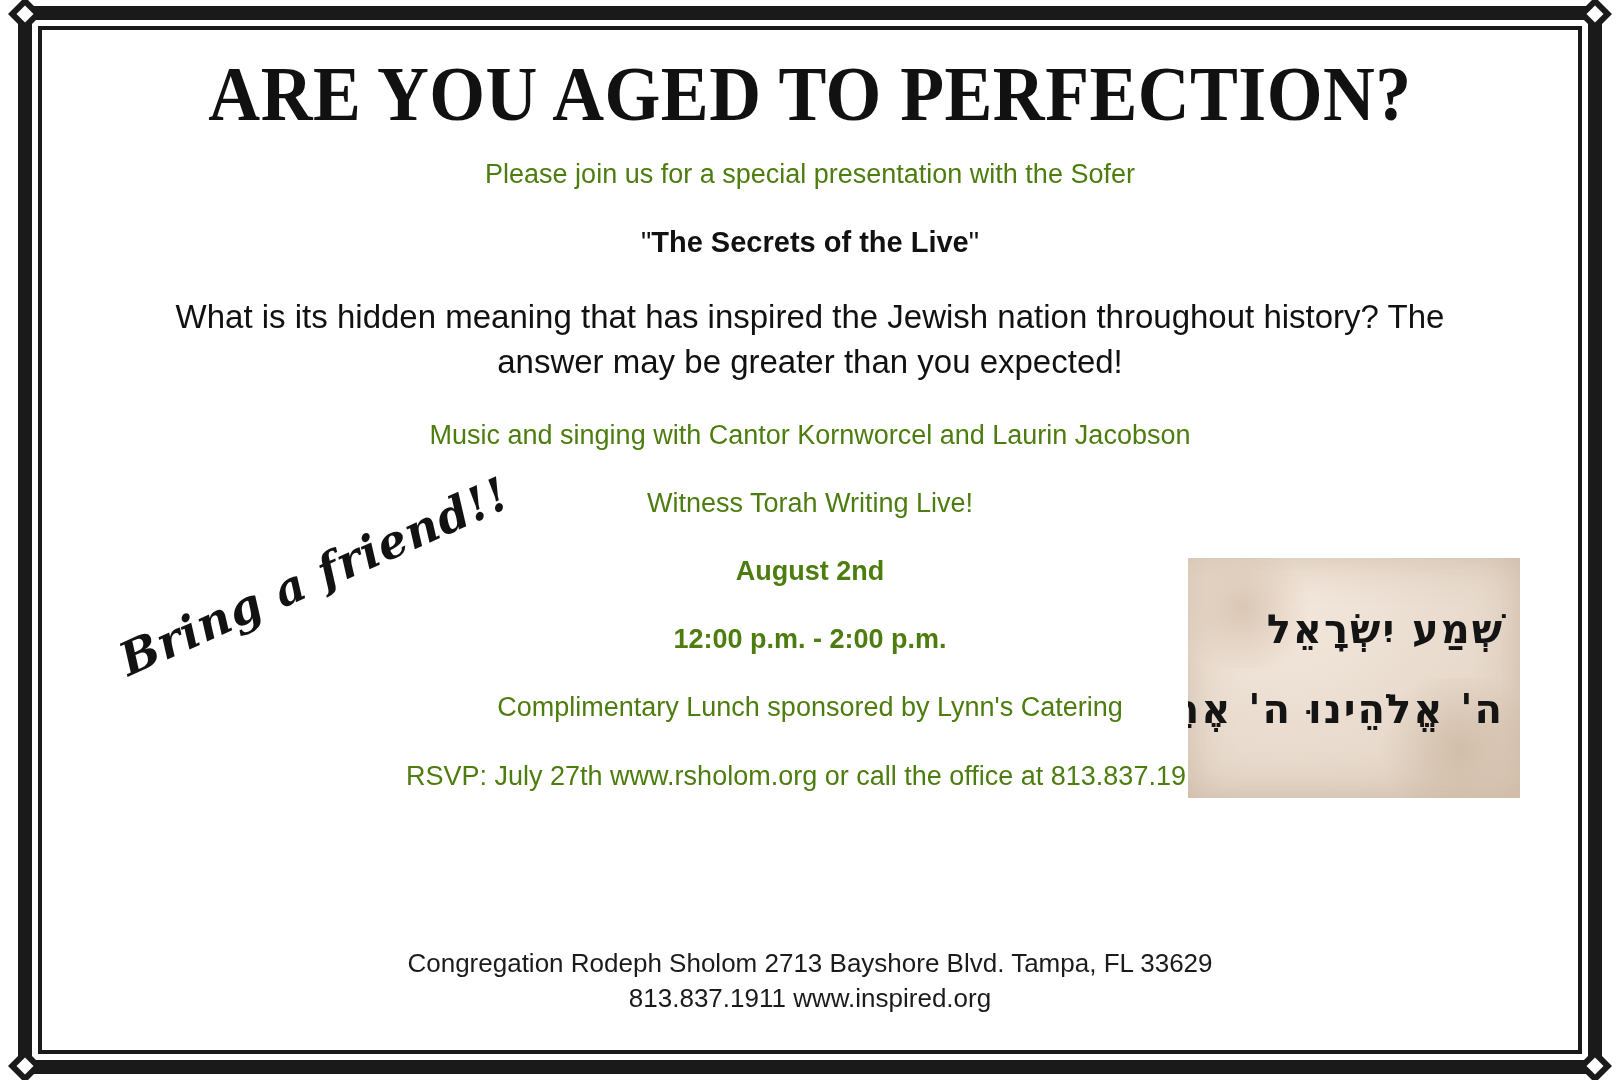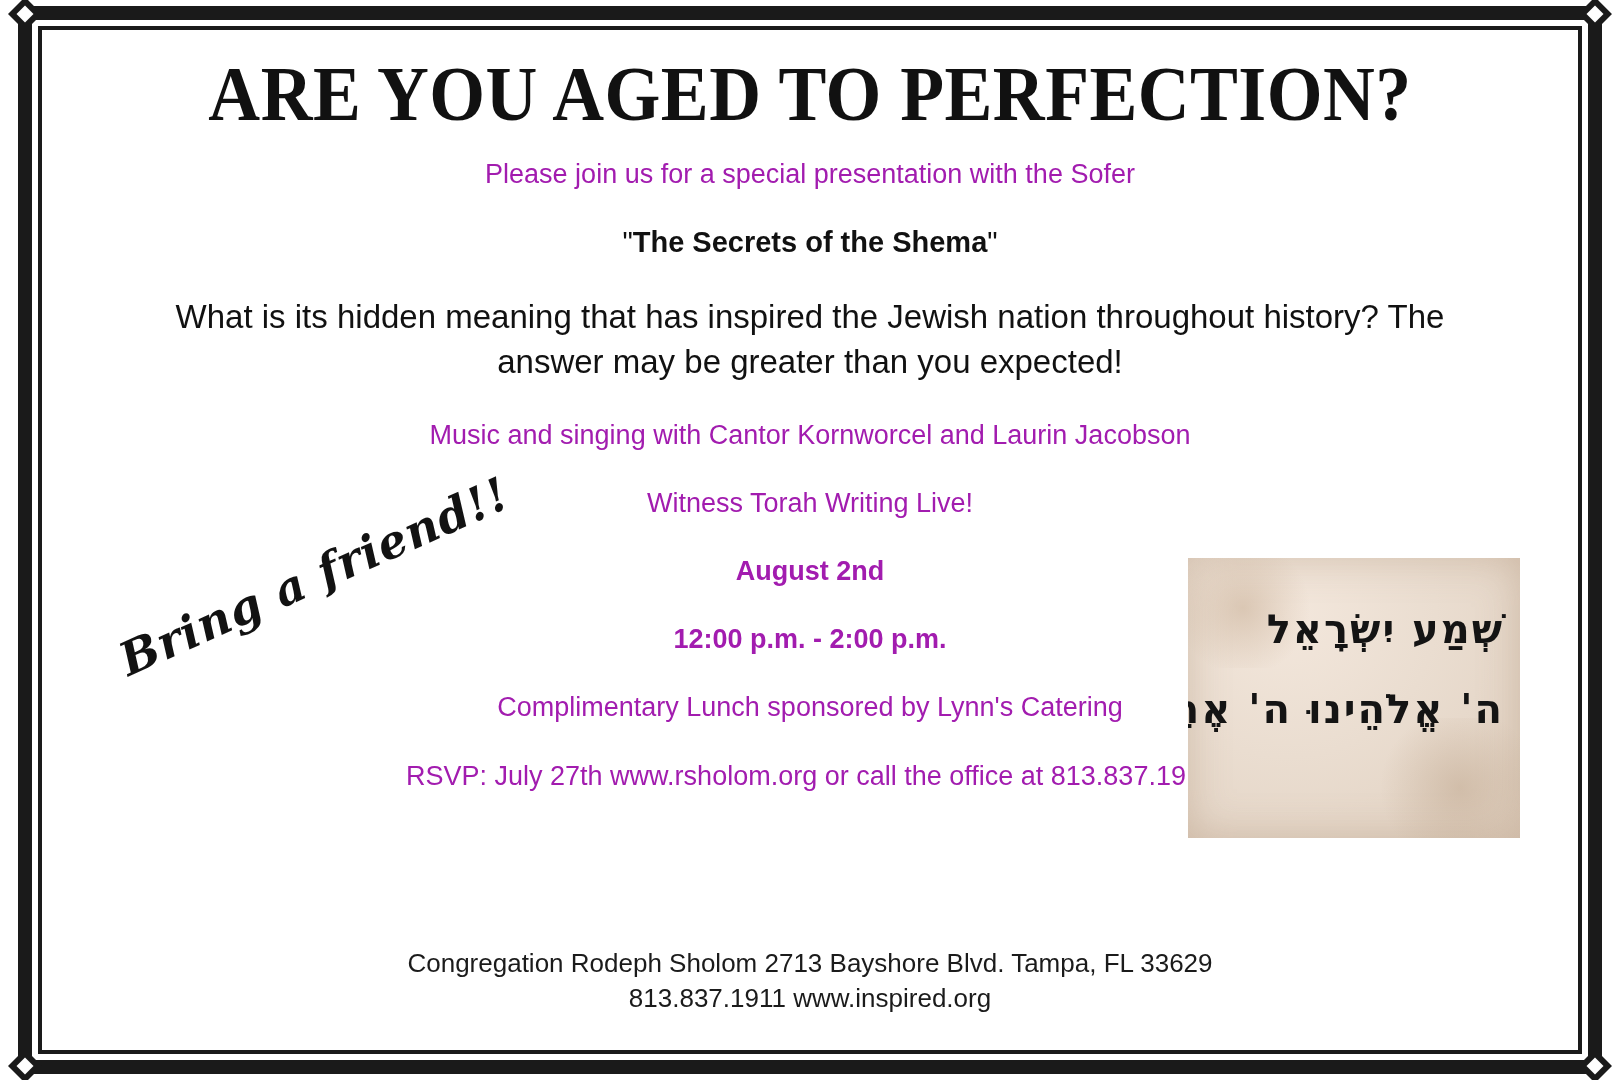--- a/index.html
+++ b/index.html
@@ -87,21 +87,21 @@
     margin-top: 14px;
     margin-bottom: 22px;
     white-space: nowrap;
     color: #111111;
   }
 
   .line {
     font-size: 27px;
     line-height: 1.34;
     margin: 0 auto;
-    color: #a21caf;
+    color: #4d7c0f;
   }
 
   .gap-a { margin-top: 34px; }
   .gap-b { margin-top: 32px; }
 
   .bold { font-weight: bold; }
 
   .big-q {
     font-size: 33px;
     line-height: 1.38;
@@ -131,21 +131,21 @@
     letter-spacing: 1px;
     white-space: nowrap;
   }
 
   
   .scroll-img {
     position: absolute;
     right: 40px;
     top: 518px;
     width: 332px;
-    height: 280px;
+    height: 240px;
     background:
       radial-gradient(ellipse at 30% 20%, #f3e7dc 0%, #eaddd0 45%, #e0d0c0 100%);
     box-shadow: inset 0 0 40px rgba(160,130,100,0.35);
     overflow: hidden;
   }
   .scroll-img .stain {
     position: absolute;
     left: -20px; top: -10px;
     width: 150px; height: 120px;
     background: radial-gradient(circle, rgba(200,175,150,0.55) 0%, rgba(200,175,150,0) 70%);
@@ -200,21 +200,21 @@
       <i></i>
     </div>
 
   <div class="content">
 
     <div class="headline">ARE YOU AGED TO PERFECTION?</div>
 
     <div class="line">Please join us for a special presentation with the Sofer</div>
 
     <div class="title-quote gap-a">
-      <span class="qm">"</span><span>The Secrets of the Shema</span><span class="qm">"</span>
+      <span class="qm">"</span><span>The Secrets of the Live</span><span class="qm">"</span>
     </div>
 
     <div class="big-q">
       <div>What is its hidden meaning that has inspired the Jewish nation throughout history? The</div>
       <div>answer may be greater than you expected!</div>
     </div>
 
     <div class="line gap-b">Music and singing with Cantor Kornworcel and Laurin Jacobson</div>
 
     <div class="line gap-b">Witness Torah Writing Live!</div>

